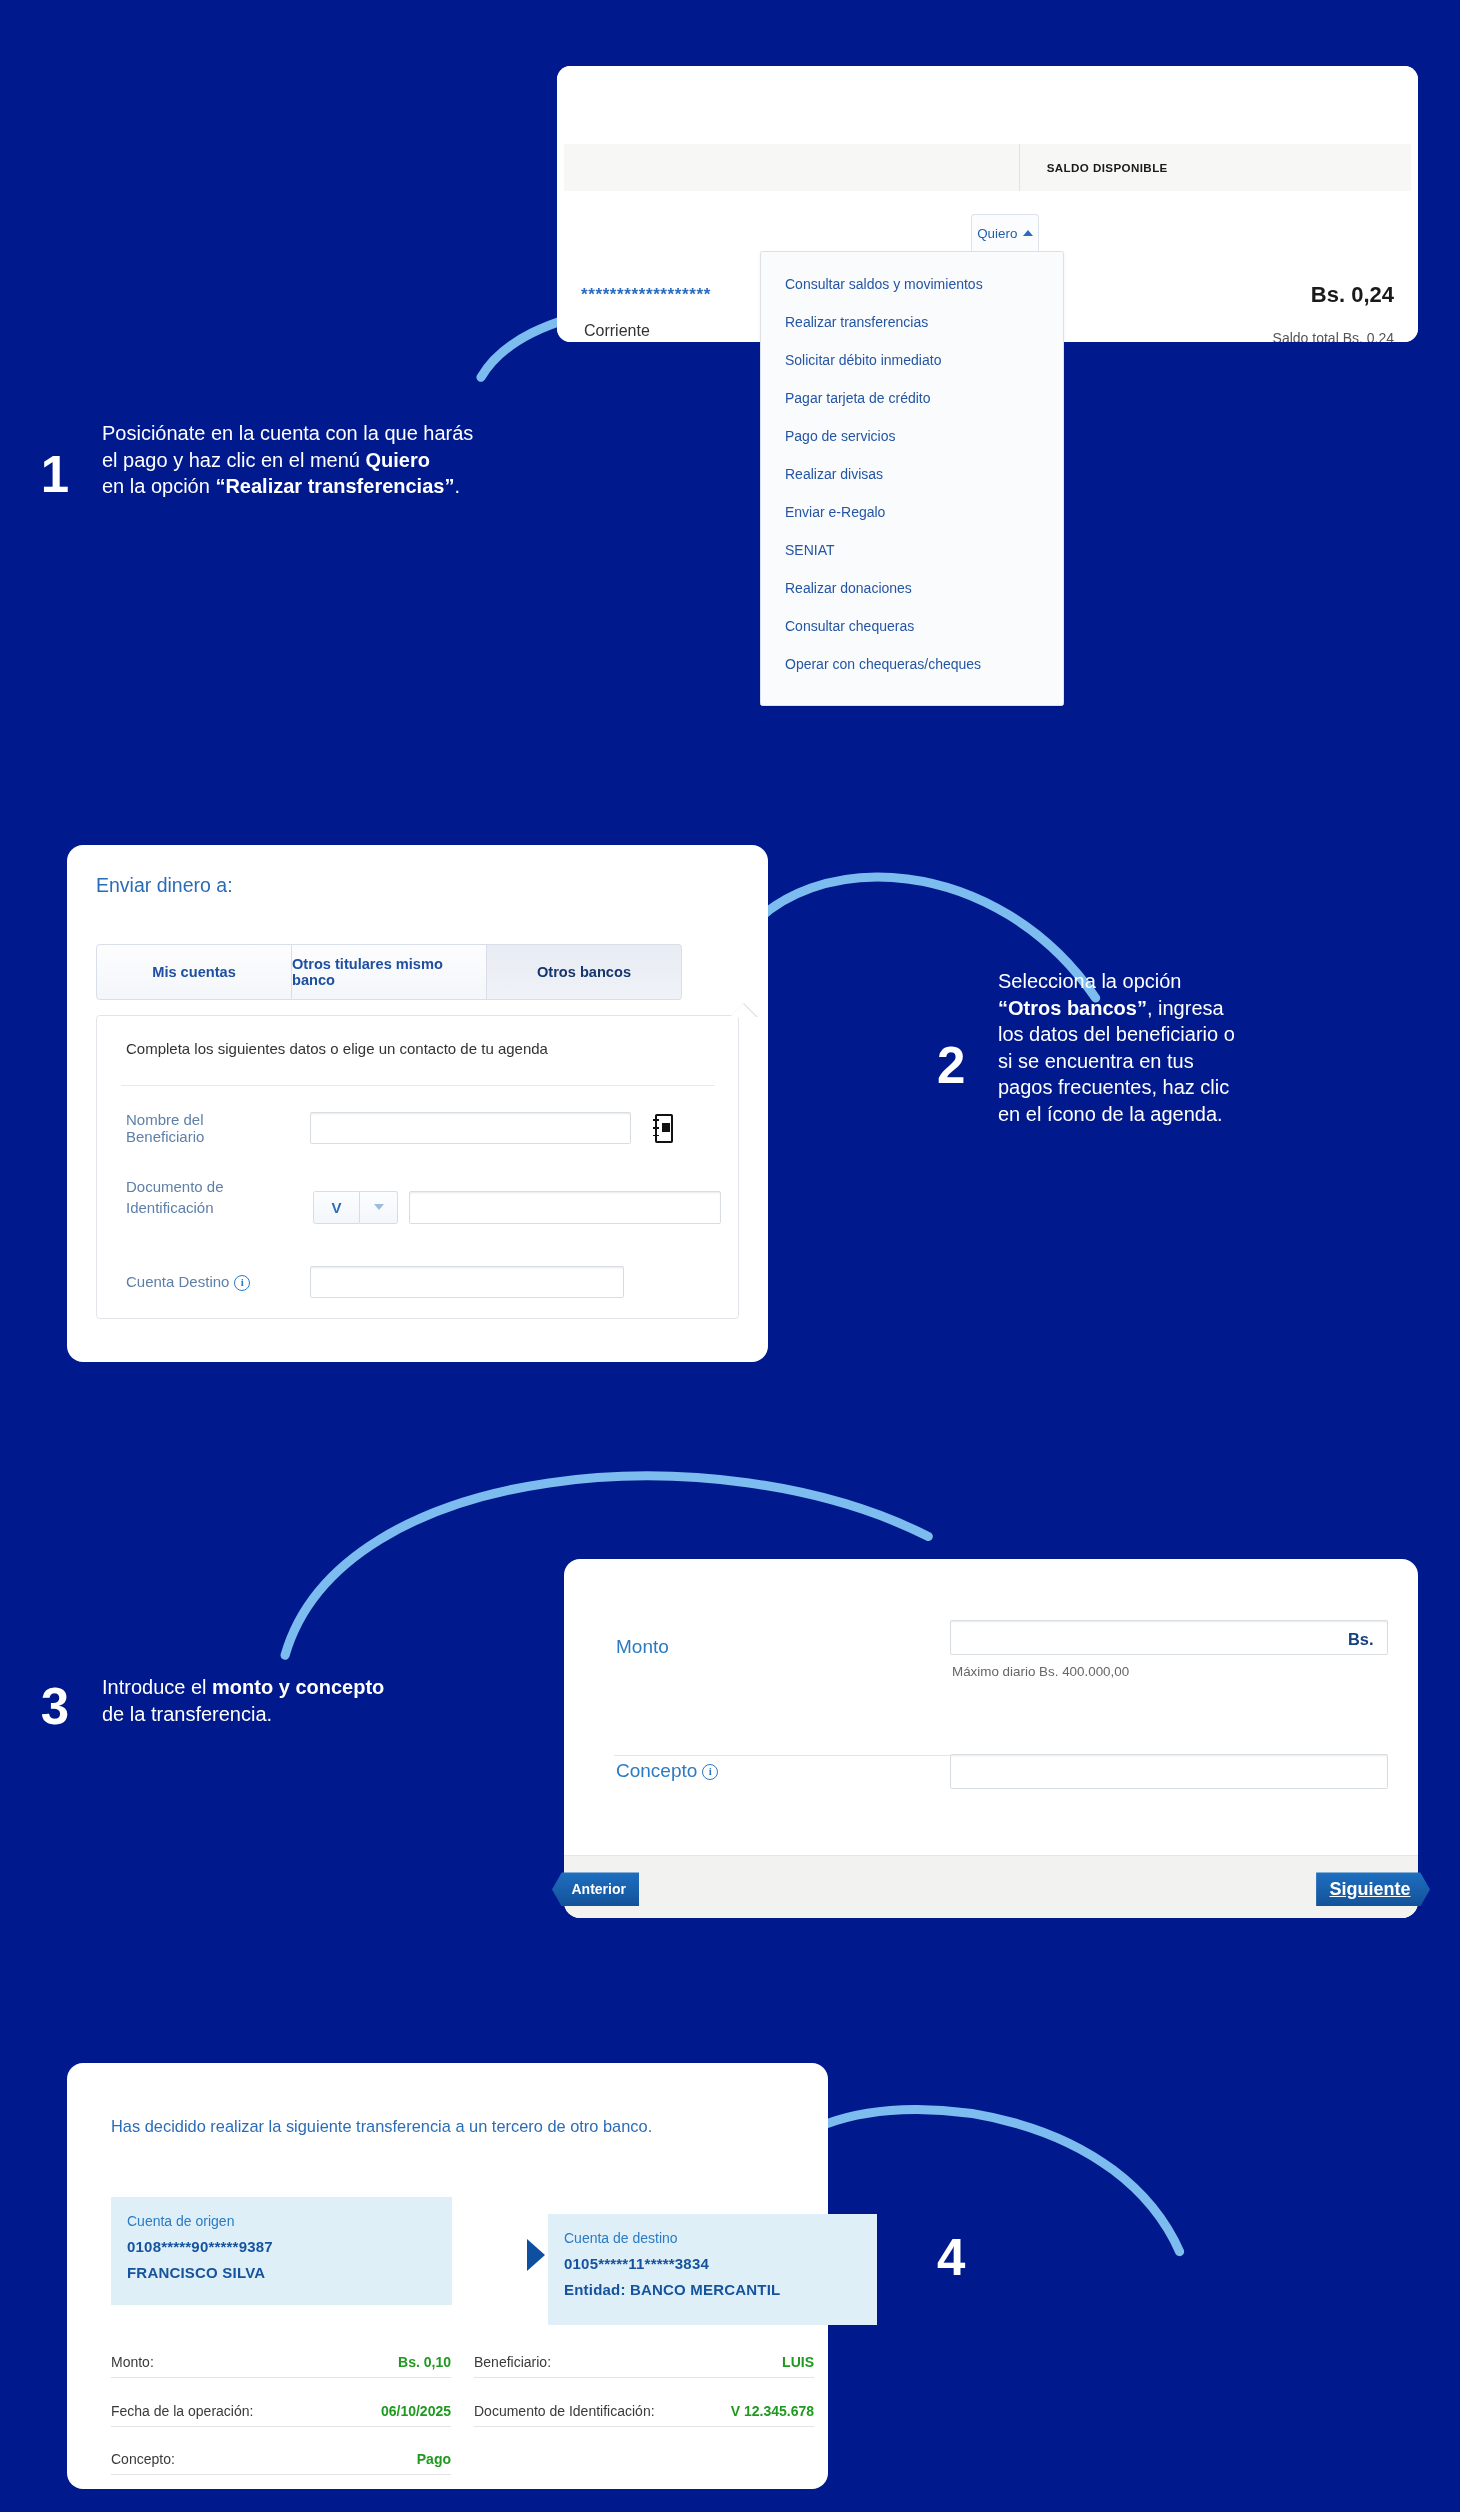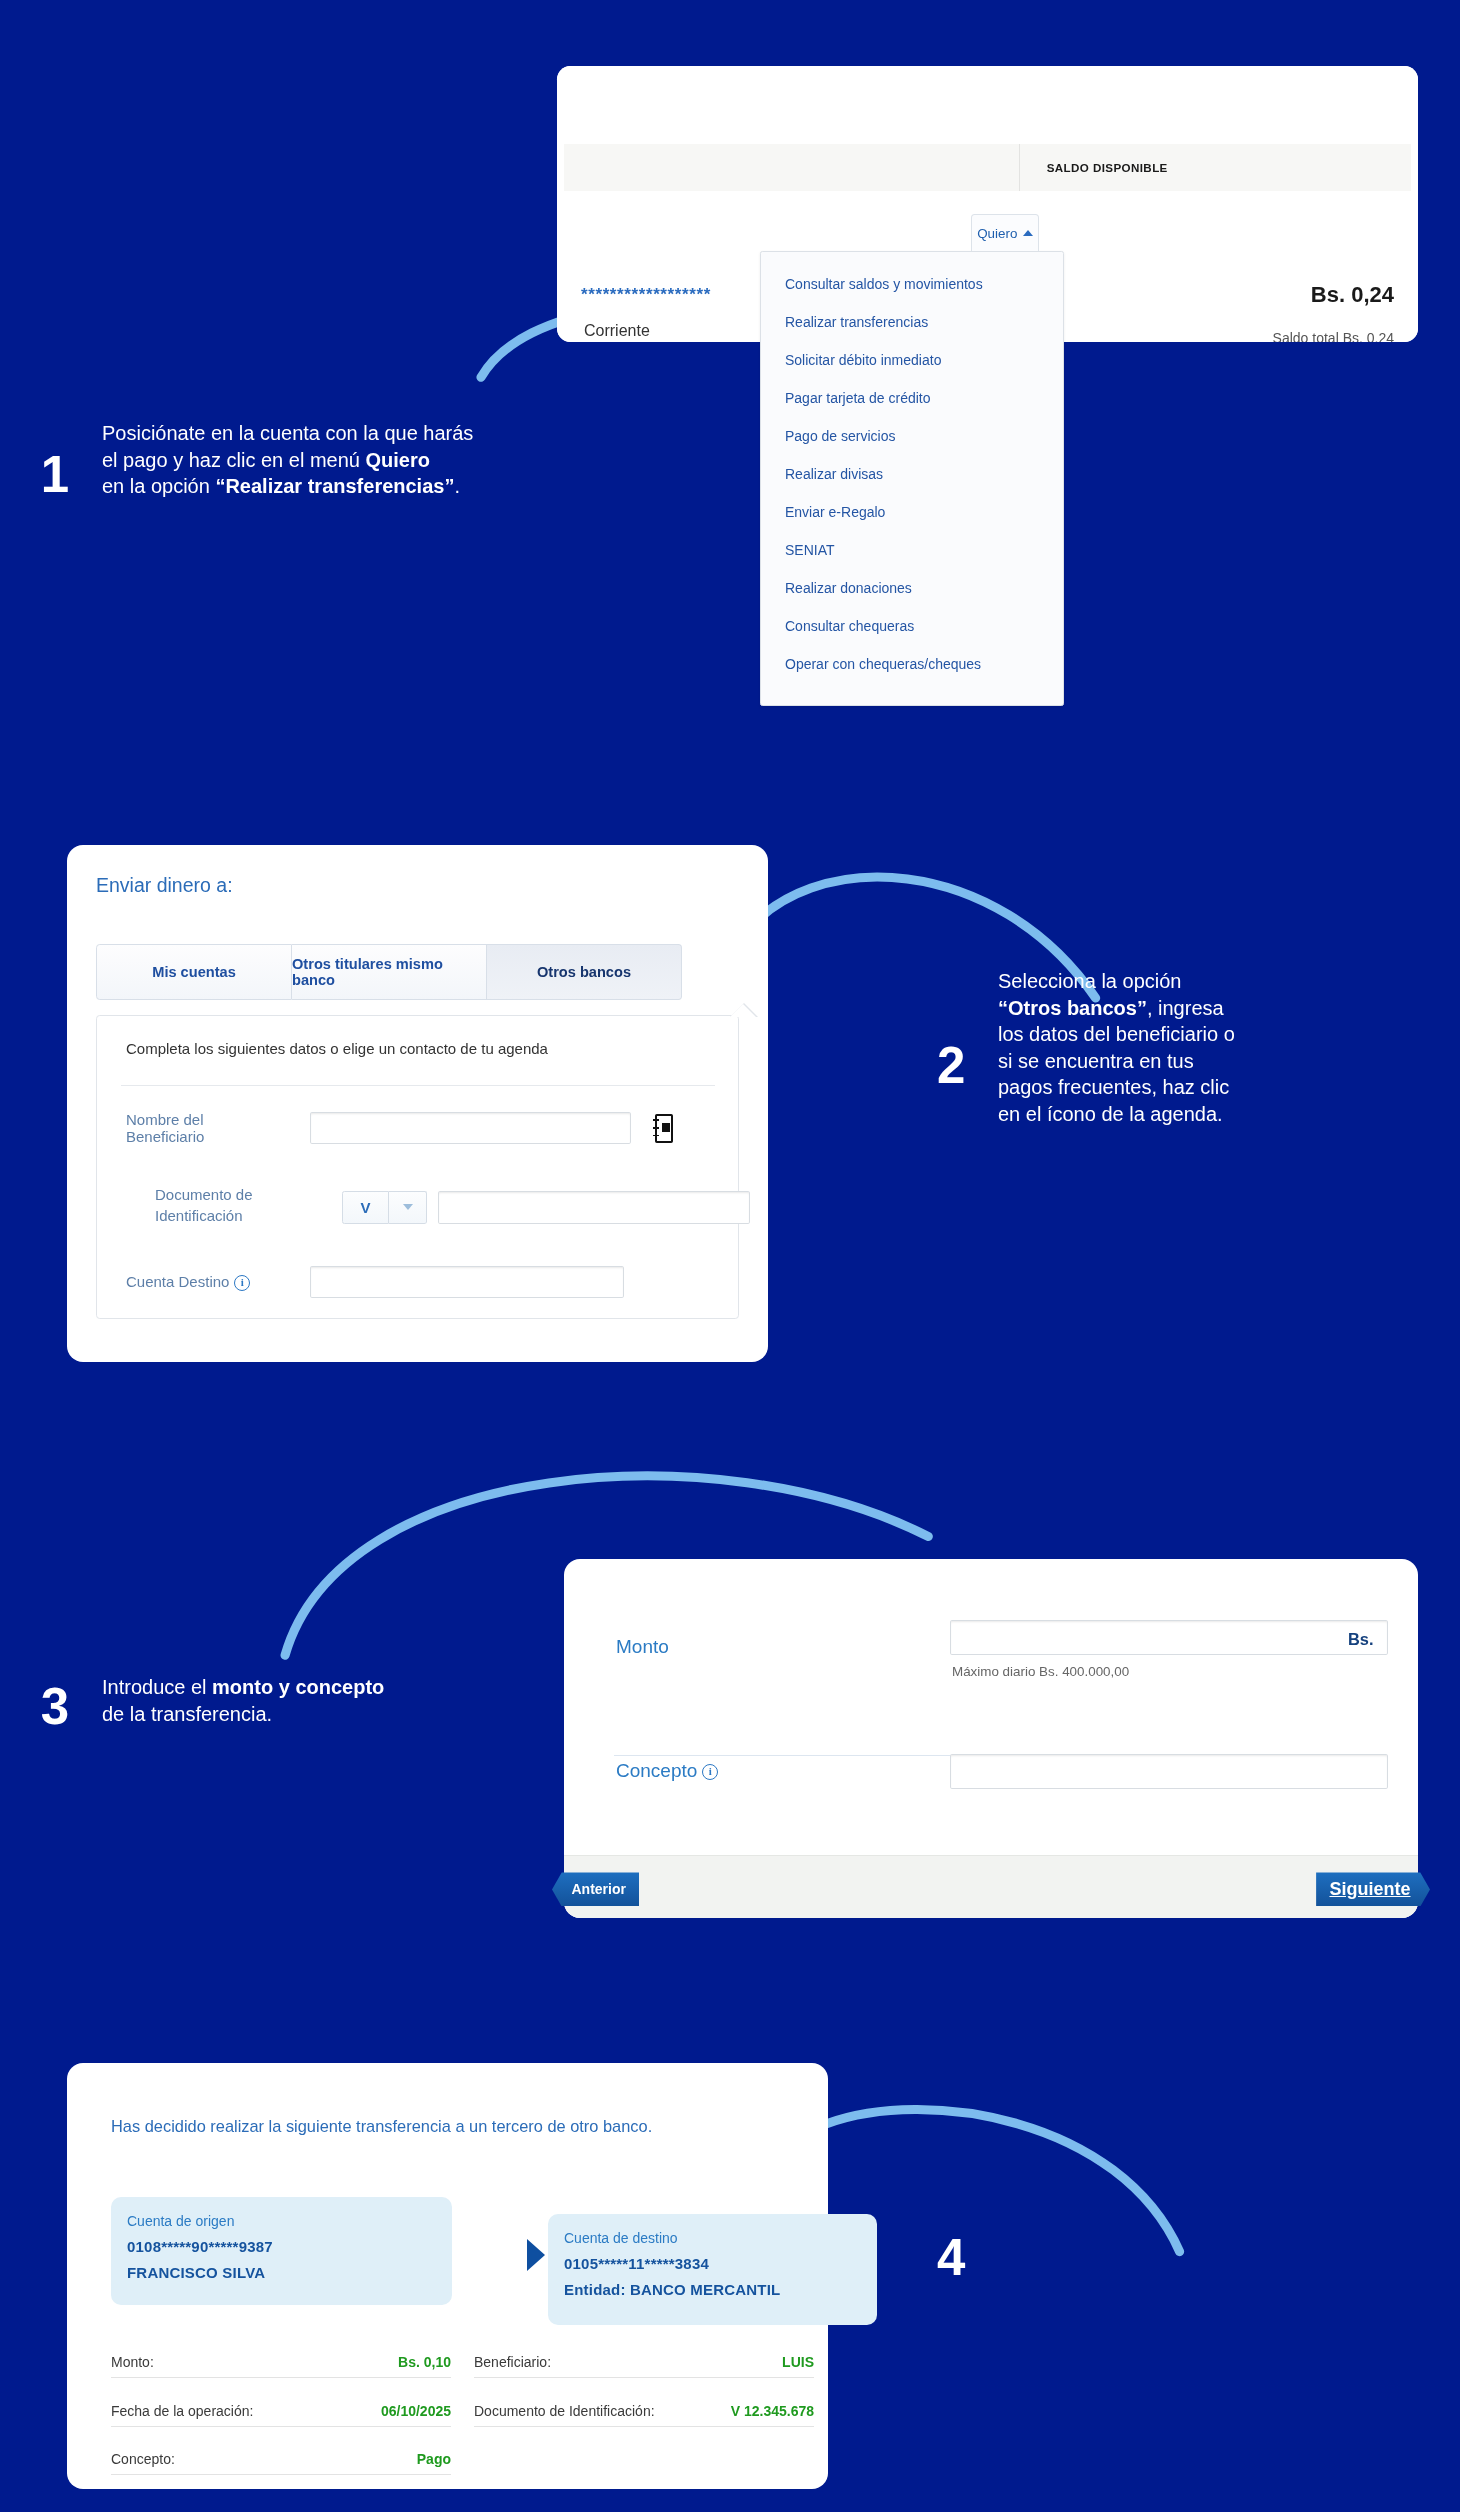--- a/index.html
+++ b/index.html
@@ -142,21 +142,21 @@
   }
   .btn-next {
     position:absolute; right:-12px; top:16.4px; height:34px; padding:0 19.5px 0 13.4px;
     background:linear-gradient(#1E6FC0,#13529A); color:#fff; font-size:18px; font-weight:bold;
     display:flex; align-items:center; clip-path: polygon(0 0, calc(100% - 9.7px) 0, 100% 50%, calc(100% - 9.7px) 100%, 0 100%); text-decoration: underline;
   }
 
   
   #card4 { left: 67px; top: 2063px; width: 761px; height: 426px; border-radius: 16px; }
   .c4-intro { position:absolute; left:44px; top:52px; width:645px; font-size:16.4px; color:#2B6CB8; line-height:1.42; }
-  .acc-box { position:absolute; background:#DFEFF8; border-radius:10px; padding:16px 16px 12px 16px; }
+  .acc-box { position:absolute; background:#DFEFF8; border-radius:0; padding:16px 16px 12px 16px; }
   .acc-lbl { font-size:14px; color:#2B7BC4; margin-bottom:8.5px; }
   .acc-num { font-size:15px; font-weight:bold; color:#15539E; margin-bottom:9.7px; letter-spacing:0.2px;}
   .acc-nm  { font-size:15px; font-weight:bold; color:#15539E; letter-spacing:0.2px;}
   .acc-arrow { position:absolute; left:460px; top:0.6px; width:0;height:0;
     border-top:16px solid transparent;border-bottom:16px solid transparent;border-left:18px solid #0E4FA0; }
 
   .sumrow { position:absolute; display:flex; justify-content:space-between; align-items:baseline;
             border-bottom:1.2px solid #E3E3E3; padding-bottom:7.3px; }
   .sum-k { font-size:14px; color:#3a3a3a; }
   .sum-v { font-size:14px; font-weight:bold; color:#1F9A1F; }
@@ -248,21 +248,21 @@
         <div class="finput" style="margin-left:34px; width:321px; height:32px;"></div>
         <div class="agenda-ic" style="margin-left:22px;">
           <div class="bk"></div>
             <div class="sq"></div>
           <div class="rg" style="top:5.5px;"></div>
             <div class="rg" style="top:13.4px;"></div>
             <div class="rg" style="top:21px;"></div>
         </div>
       </div>
 
-      <div class="frow" style="left:29px; top:155px; width:596px; align-items:flex-end;margin-left:29px;">
+      <div class="frow" style="left:29px; top:155px; width:596px; align-items:center;">
         <div style="width:150px;">
           <div class="flabel">Documento de</div>
           <div class="flabel" style="margin-top:3.7px;">Identificación</div>
         </div>
         <div style="margin-left:37px; margin-top:19.5px; display:flex; align-items:center;">
           <div class="sel-v">V</div>
           <div class="sel-a">
             <span class="chev-sm"></span>
           </div>
           <div class="finput" style="margin-left:11px; width:312px; height:33px;"></div>

